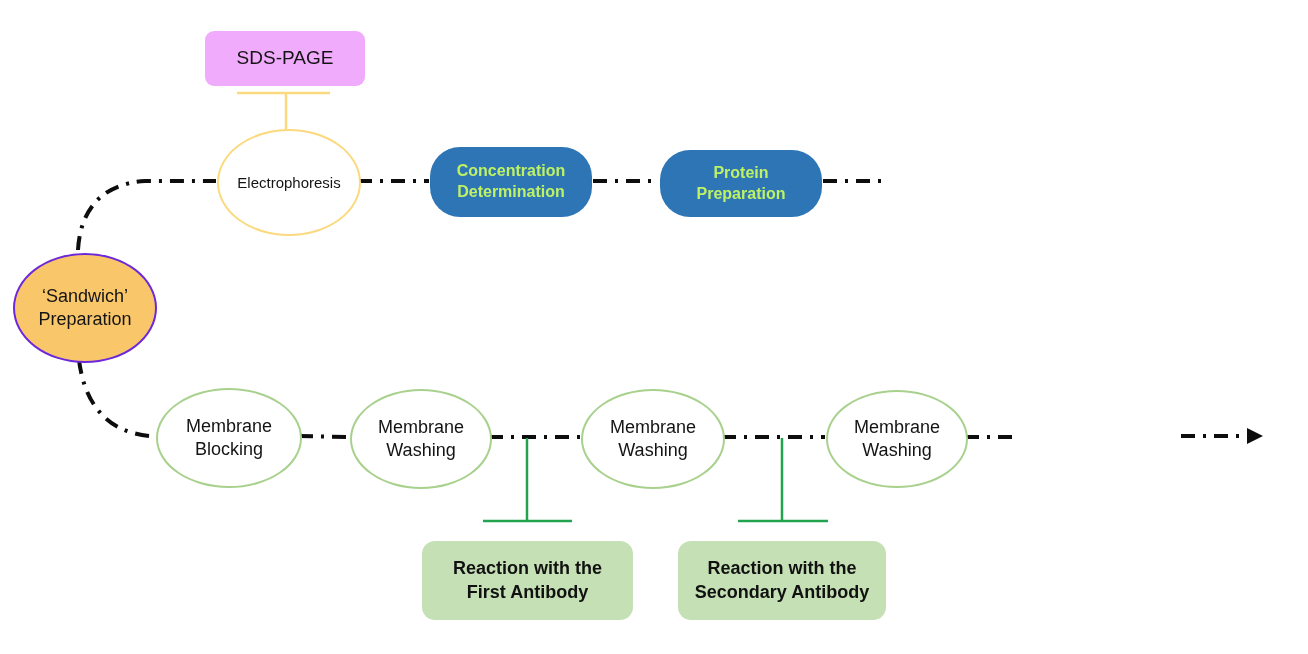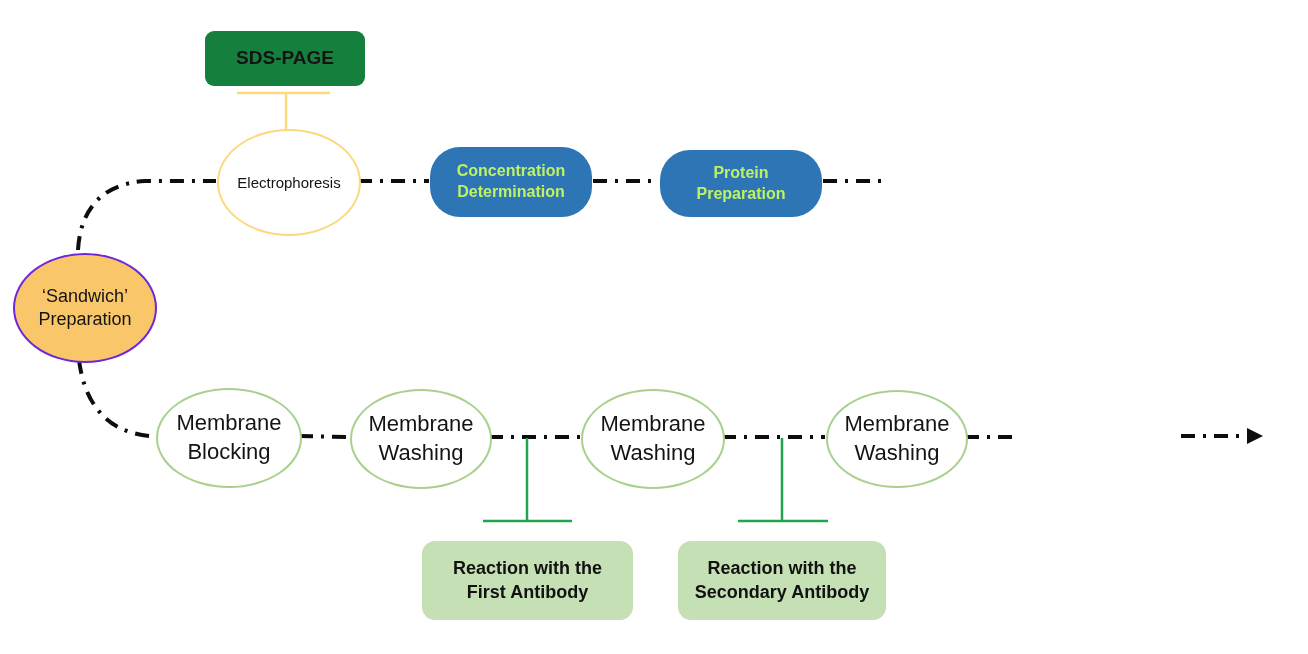--- a/index.html
+++ b/index.html
@@ -15,25 +15,25 @@
   .conn-yellow{stroke:#fbd97f;stroke-width:2.5;fill:none;}
   .conn-green{stroke:#22a44f;stroke-width:2.5;fill:none;}
   .arrowhead{fill:#0d0d0d;}
 
   .node{
     position:absolute;
     display:flex;align-items:center;justify-content:center;
     text-align:center;white-space:pre-line;
     color:#141414;line-height:1.3;
   }
-  .rect-yellow{background:#15803d;border-radius:9px;font-size:19px;font-weight:bold;}
+  .rect-yellow{background:#f0abfc;border-radius:9px;font-size:19px;}
   .ellipse{border-radius:50%;background:#ffffff;}
   .ellipse-yellow{border:2px solid #fbd97f;font-size:15px;}
   .ellipse-orange{background:#f9c66a;border:2px solid #6d28d9;border-radius:50%;font-size:18px;}
-  .ellipse-green{border:2px solid #a9d18e;font-size:22px;}
+  .ellipse-green{border:2px solid #a9d18e;font-size:18px;}
   .rect-blue{background:#2e75b6;color:#bef264;font-weight:bold;font-size:16px;border-radius:30px;}
   .rect-green{background:#c5e0b4;font-weight:bold;font-size:18px;border-radius:13px;color:#111111;margin-top:12px;}
 
   #n-sds {left:205px;top:31px;width:160px;height:55px;}
   #n-elec{left:217px;top:129px;width:140px;height:103px;}
   #n-conc{left:430px;top:147px;width:162px;height:70px;}
   #n-prot{left:660px;top:150px;width:162px;height:67px;}
   #n-sand{left:13px;top:253px;width:140px;height:106px;}
   #n-mb  {left:156px;top:388px;width:142px;height:96px;}
   #n-mw1 {left:350px;top:389px;width:138px;height:96px;}

